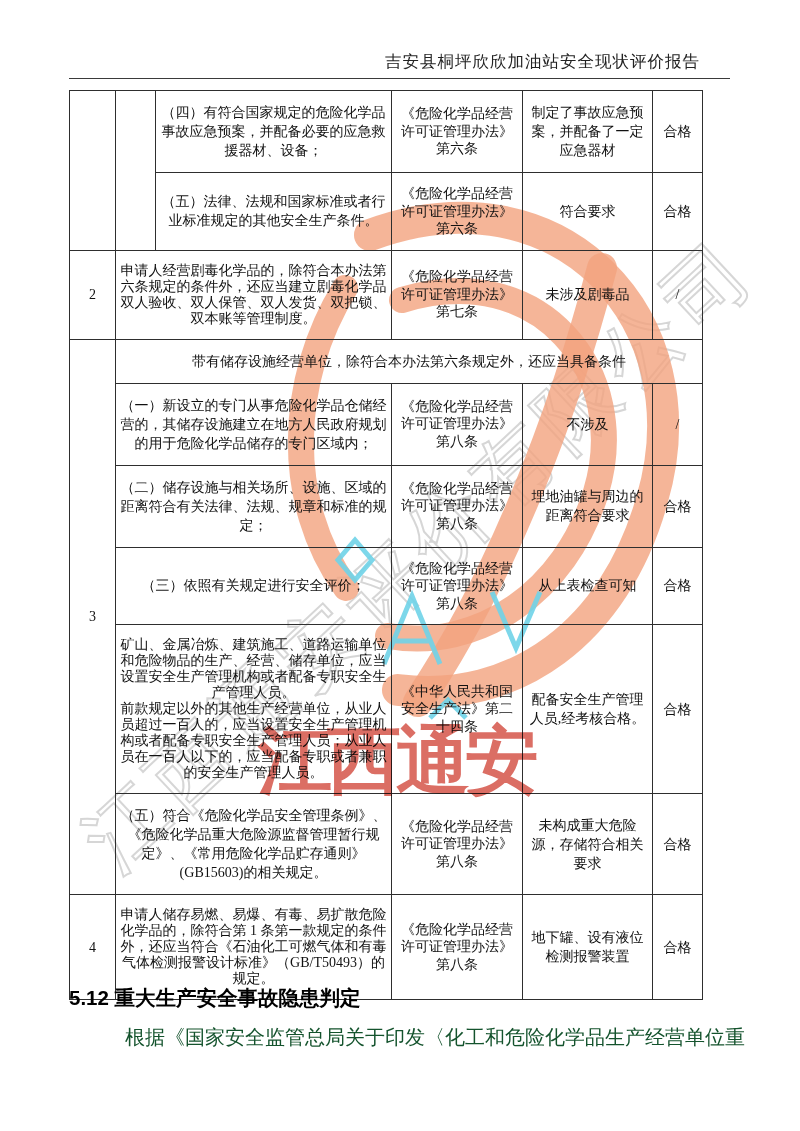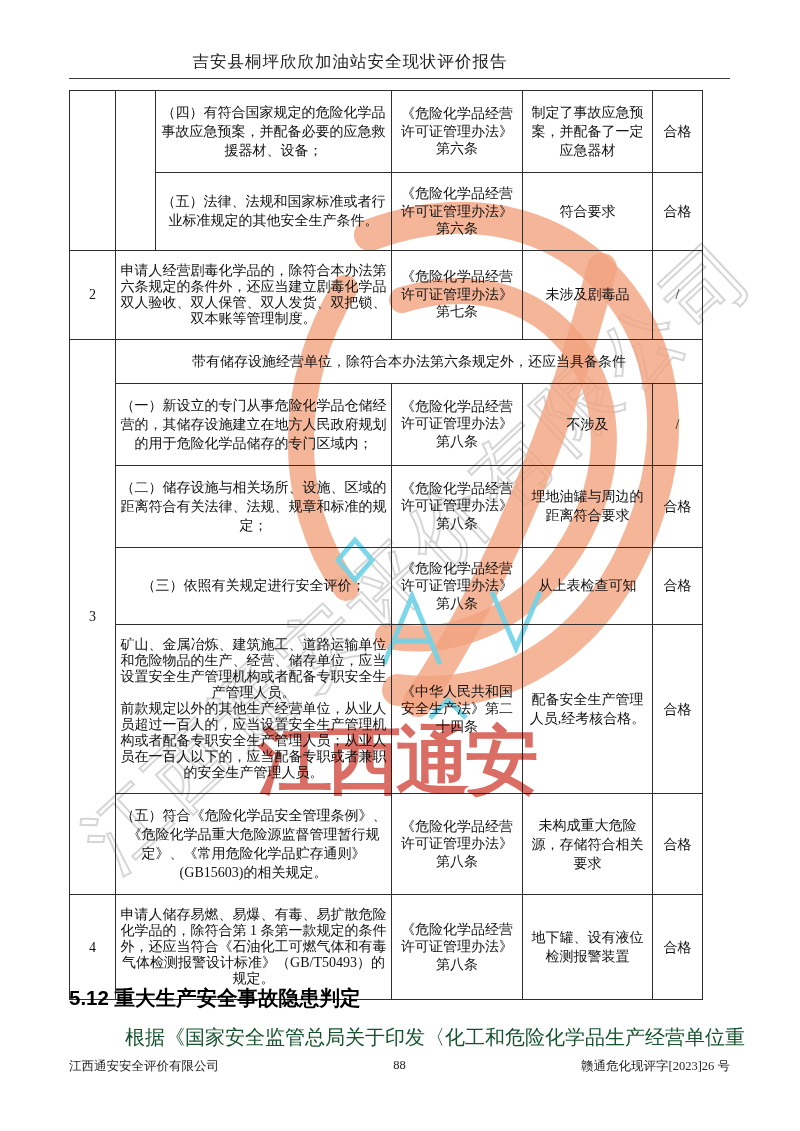--- a/index.html
+++ b/index.html
@@ -7,21 +7,21 @@
     position:relative;
     width:800px;height:1131px;
     background:#ffffff;
     overflow:hidden;
     font-family:"Liberation Serif","DejaVu Serif",serif;
     color:#1c1c1c;
   }
   
   .header-title{
     position:absolute;top:51px;left:0;width:700px;
-    text-align:center;font-size:16.5px;letter-spacing:1px;color:#222;
+    text-align:right;font-size:16.5px;letter-spacing:1px;color:#222;
   }
   .header-rule{
     position:absolute;top:78px;left:69px;width:661px;height:0;
     border-top:1.6px solid #3a3a3a;
   }
   
   .wm-gray{
     position:absolute;left:420px;top:555px;
     transform:translate(-50%,-50%) rotate(-43deg);
     font-size:80px;letter-spacing:8px;white-space:nowrap;
@@ -179,19 +179,14 @@
         </tr>
       </tbody>
     </table>
   </div>
 
   <div class="sec-heading">5.12 重大生产安全事故隐患判定</div>
   <div class="para2">根据《国家安全监管总局关于印发〈化工和危险化学品生产经营单位重</div>
 
   <div class="wm-red">江西通安</div>
 
-  <div class="footer">
-    <span class="f-left">江西通安安全评价有限公司</span>
-    <span class="f-page">88</span>
-    <span class="f-right">赣通危化现评字[2023]26 号</span>
-  </div>
 
 </div>
 
 </body></html>

